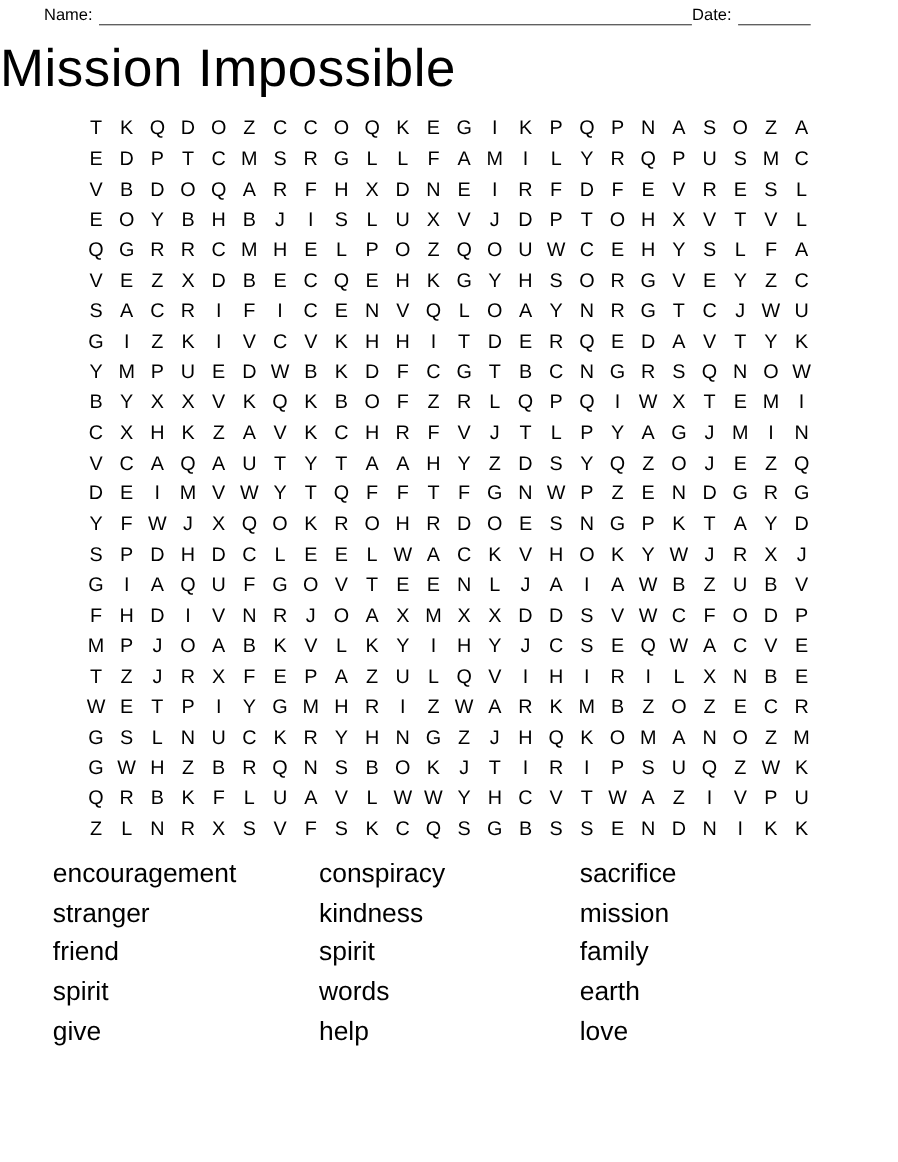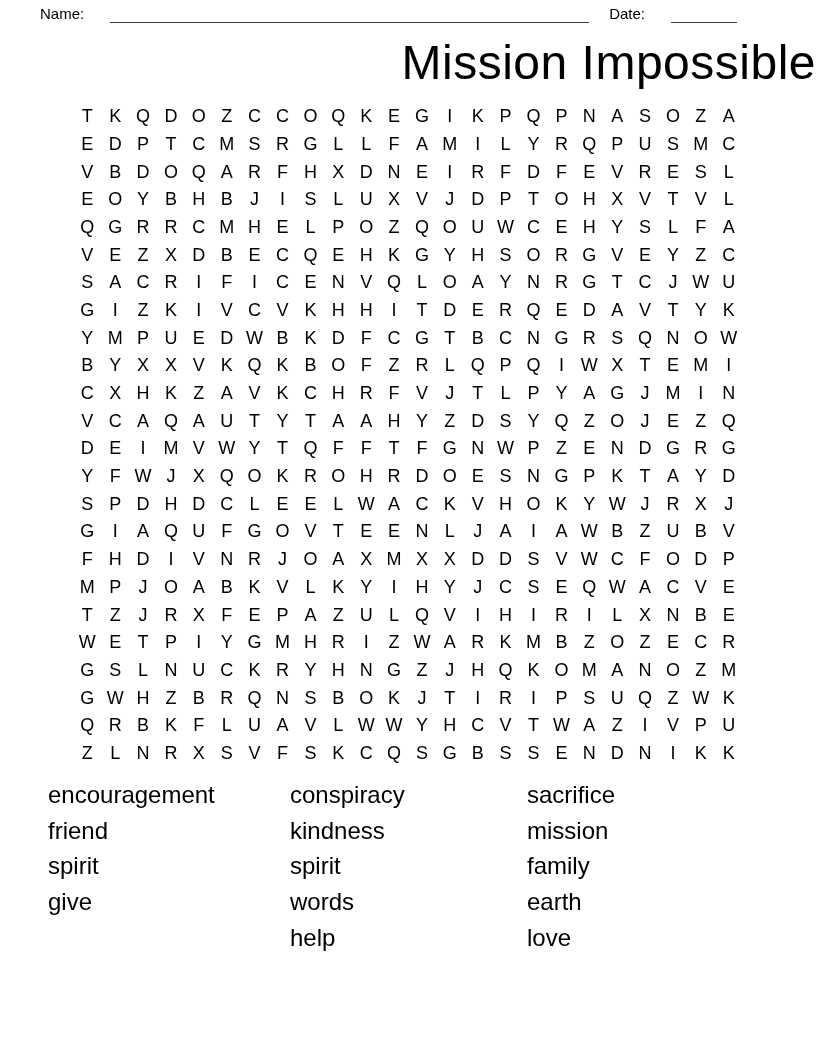--- a/index.html
+++ b/index.html
@@ -8,36 +8,36 @@
     background:#ffffff; color:#000000;
     font-family:"Liberation Sans", sans-serif;
     overflow:hidden;
   }
   .page { width:816px; height:1056px; position:relative; }
 
   
   .header {
     display:flex; align-items:flex-end;
     margin:0 79px 0 40px; padding-top:4px;
-    font-size:15px; line-height:19px;gap:20px;
+    font-size:15px; line-height:19px;
   }
   .label { white-space:nowrap; }
   .name-line {
     flex:1; height:16px; margin-left:6px;
     border-bottom:1.5px solid #3a3a3a;
   }
   .date-label { }
   .date-line {
     width:66px; height:16px; margin-left:6px;
     border-bottom:1.5px solid #3a3a3a;
   }
 
   
   .title {
-    text-align:right;
+    text-align:left;
     font-size:48px; font-weight:400;
     line-height:1.1;
     margin-top:14px;
     letter-spacing:0.5px;
   }
 
   
   .grid {
     display:grid;
     grid-template-columns:repeat(24, 27.9px);
@@ -648,20 +648,21 @@
       <span class="cell">D</span>
       <span class="cell">N</span>
       <span class="cell">I</span>
       <span class="cell">K</span>
       <span class="cell">K</span>
     </div>
 
   <div class="word-list">
       <div class="word-col">
         <div class="word">encouragement</div>
+        <div class="word">stranger</div>
         <div class="word">friend</div>
         <div class="word">spirit</div>
         <div class="word">give</div>
       </div>
       <div class="word-col">
         <div class="word">conspiracy</div>
         <div class="word">kindness</div>
         <div class="word">spirit</div>
         <div class="word">words</div>
         <div class="word">help</div>

